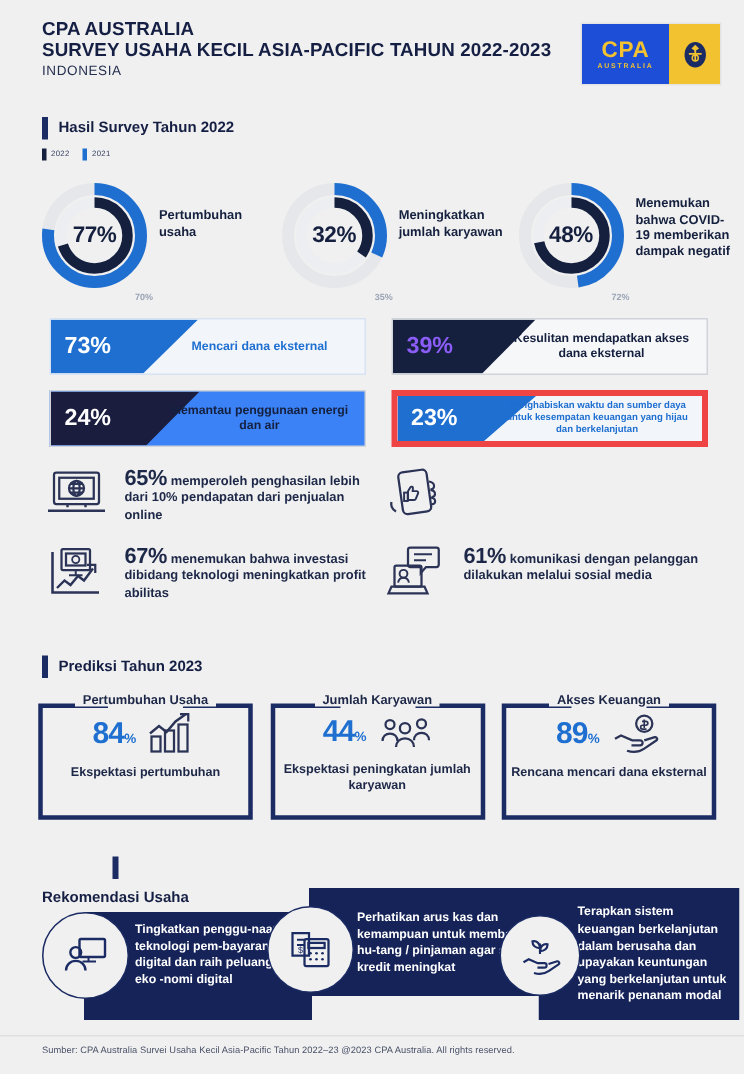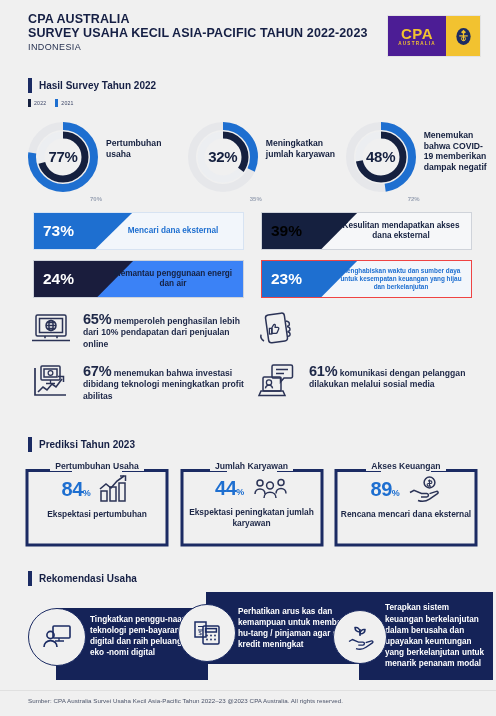--- a/index.html
+++ b/index.html
@@ -13,21 +13,21 @@
     position:relative;
   }
   .page{position:relative;width:496px;height:676px;box-sizing:border-box;}
 
   
   .header{position:absolute;left:28px;top:12px;right:20px;}
   .hdr-title{font-size:12.5px;font-weight:bold;line-height:14px;letter-spacing:.1px;max-width:340px;}
   .hdr-sub{font-size:9px;font-weight:normal;letter-spacing:.4px;margin-top:2px;color:#25304f;}
 
   .logo{position:absolute;right:16px;top:16px;width:92px;height:40px;display:flex;box-shadow:0 0 0 1px #e3e3e3;}
-  .logo-navy{background:#4c1d95;width:58px;display:flex;flex-direction:column;align-items:center;justify-content:center;}
+  .logo-navy{background:#1d4ed8;width:58px;display:flex;flex-direction:column;align-items:center;justify-content:center;}
   .logo-cpa{color:#f2c230;font-size:15px;font-weight:bold;letter-spacing:.5px;line-height:15px;}
   .logo-aus{color:#f2c230;font-size:4.6px;font-weight:bold;letter-spacing:1.2px;line-height:6px;}
   .logo-gold{background:#f2c230;flex:1;display:flex;align-items:center;justify-content:center;}
   .crest{width:17px;height:19px;}
 
   
   .sec-head{display:flex;align-items:center;gap:7px;}
   .sec-bar{width:4px;height:15px;background:#1b2b63;}
   .sec-title{font-size:10px;font-weight:bold;color:#151f44;}
 
@@ -185,33 +185,33 @@
         <polygon points="0,0 99,0 62,38 0,38" fill="#1e6fd0"></polygon>
       </svg>
       <div class="pct" style="color:#ffffff">73%</div>
       <div class="txt" style="color:#1e6fd0">Mencari dana eksternal</div>
     </div>
 
     <div class="bar" style="background:#f6f7f9;border:1px solid #cfd3da">
       <svg class="wedge" viewBox="0 0 211 38" preserveAspectRatio="none">
         <polygon points="0,0 96,0 60,38 0,38" fill="#15203f"></polygon>
       </svg>
-      <div class="pct" style="color:#000000">39%</div>
+      <div class="pct" style="color:#8b5cf6">39%</div>
       <div class="txt" style="color:#15203f">Kesulitan mendapatkan akses dana eksternal</div>
     </div>
 
     <div class="bar" style="background:#3b82f6;border:1px solid #cfd3da">
       <svg class="wedge" viewBox="0 0 211 38" preserveAspectRatio="none">
         <polygon points="0,0 100,0 64,38 0,38" fill="#1a1d3d"></polygon>
       </svg>
       <div class="pct" style="color:#ffffff">24%</div>
       <div class="txt" style="color:#15203f">Memantau penggunaan energi dan air</div>
     </div>
 
-    <div class="bar small" style="background:#f2f6fb;border:1px solid #ef4444">
+    <div class="bar small" style="background:#f2f6fb;border:4px solid #ef4444">
       <svg class="wedge" viewBox="0 0 211 38" preserveAspectRatio="none">
         <polygon points="0,0 96,0 60,38 0,38" fill="#1e6fd0"></polygon>
       </svg>
       <div class="pct" style="color:#ffffff">23%</div>
       <div class="txt" style="color:#1e6fd0">Menghabiskan waktu dan sumber daya untuk kesempatan keuangan yang hijau dan berkelanjutan</div>
     </div>
 
   </div>
 
   <div class="stats">
@@ -346,21 +346,21 @@
             <path d="M3 17.5l4-2.2 7.5 3.2h5.2a1.7 1.7 0 010 3.4H14" stroke-width="1.5"></path>
             <path d="M11 25.5c4.5 1.5 8 1 11.5-1.4l8-5.4c1.2-.8.4-2.6-1-2.3l-7 2.2" stroke-width="1.5"></path>
           </svg>
         </div>
         <div class="cap">Rencana mencari dana eksternal</div>
       </div>
     </div>
 
   </div>
 
-  <div class="sec-head" style="position:absolute;left:28px;top:571px;">
+  <div class="sec-head" style="position:absolute;left:28px;top:571px;flex-direction:column;">
     <div class="sec-bar"></div>
     <div class="sec-title">Rekomendasi Usaha</div>
   </div>
 
   <div class="rec-row">
 
     <div class="rec" style="left:0px;width:152px;">
       <svg class="body" viewBox="0 0 152 88" preserveAspectRatio="none">
         <polygon points="0,16 152,16 152,88 0,88" fill="#152358"></polygon>
       </svg>

